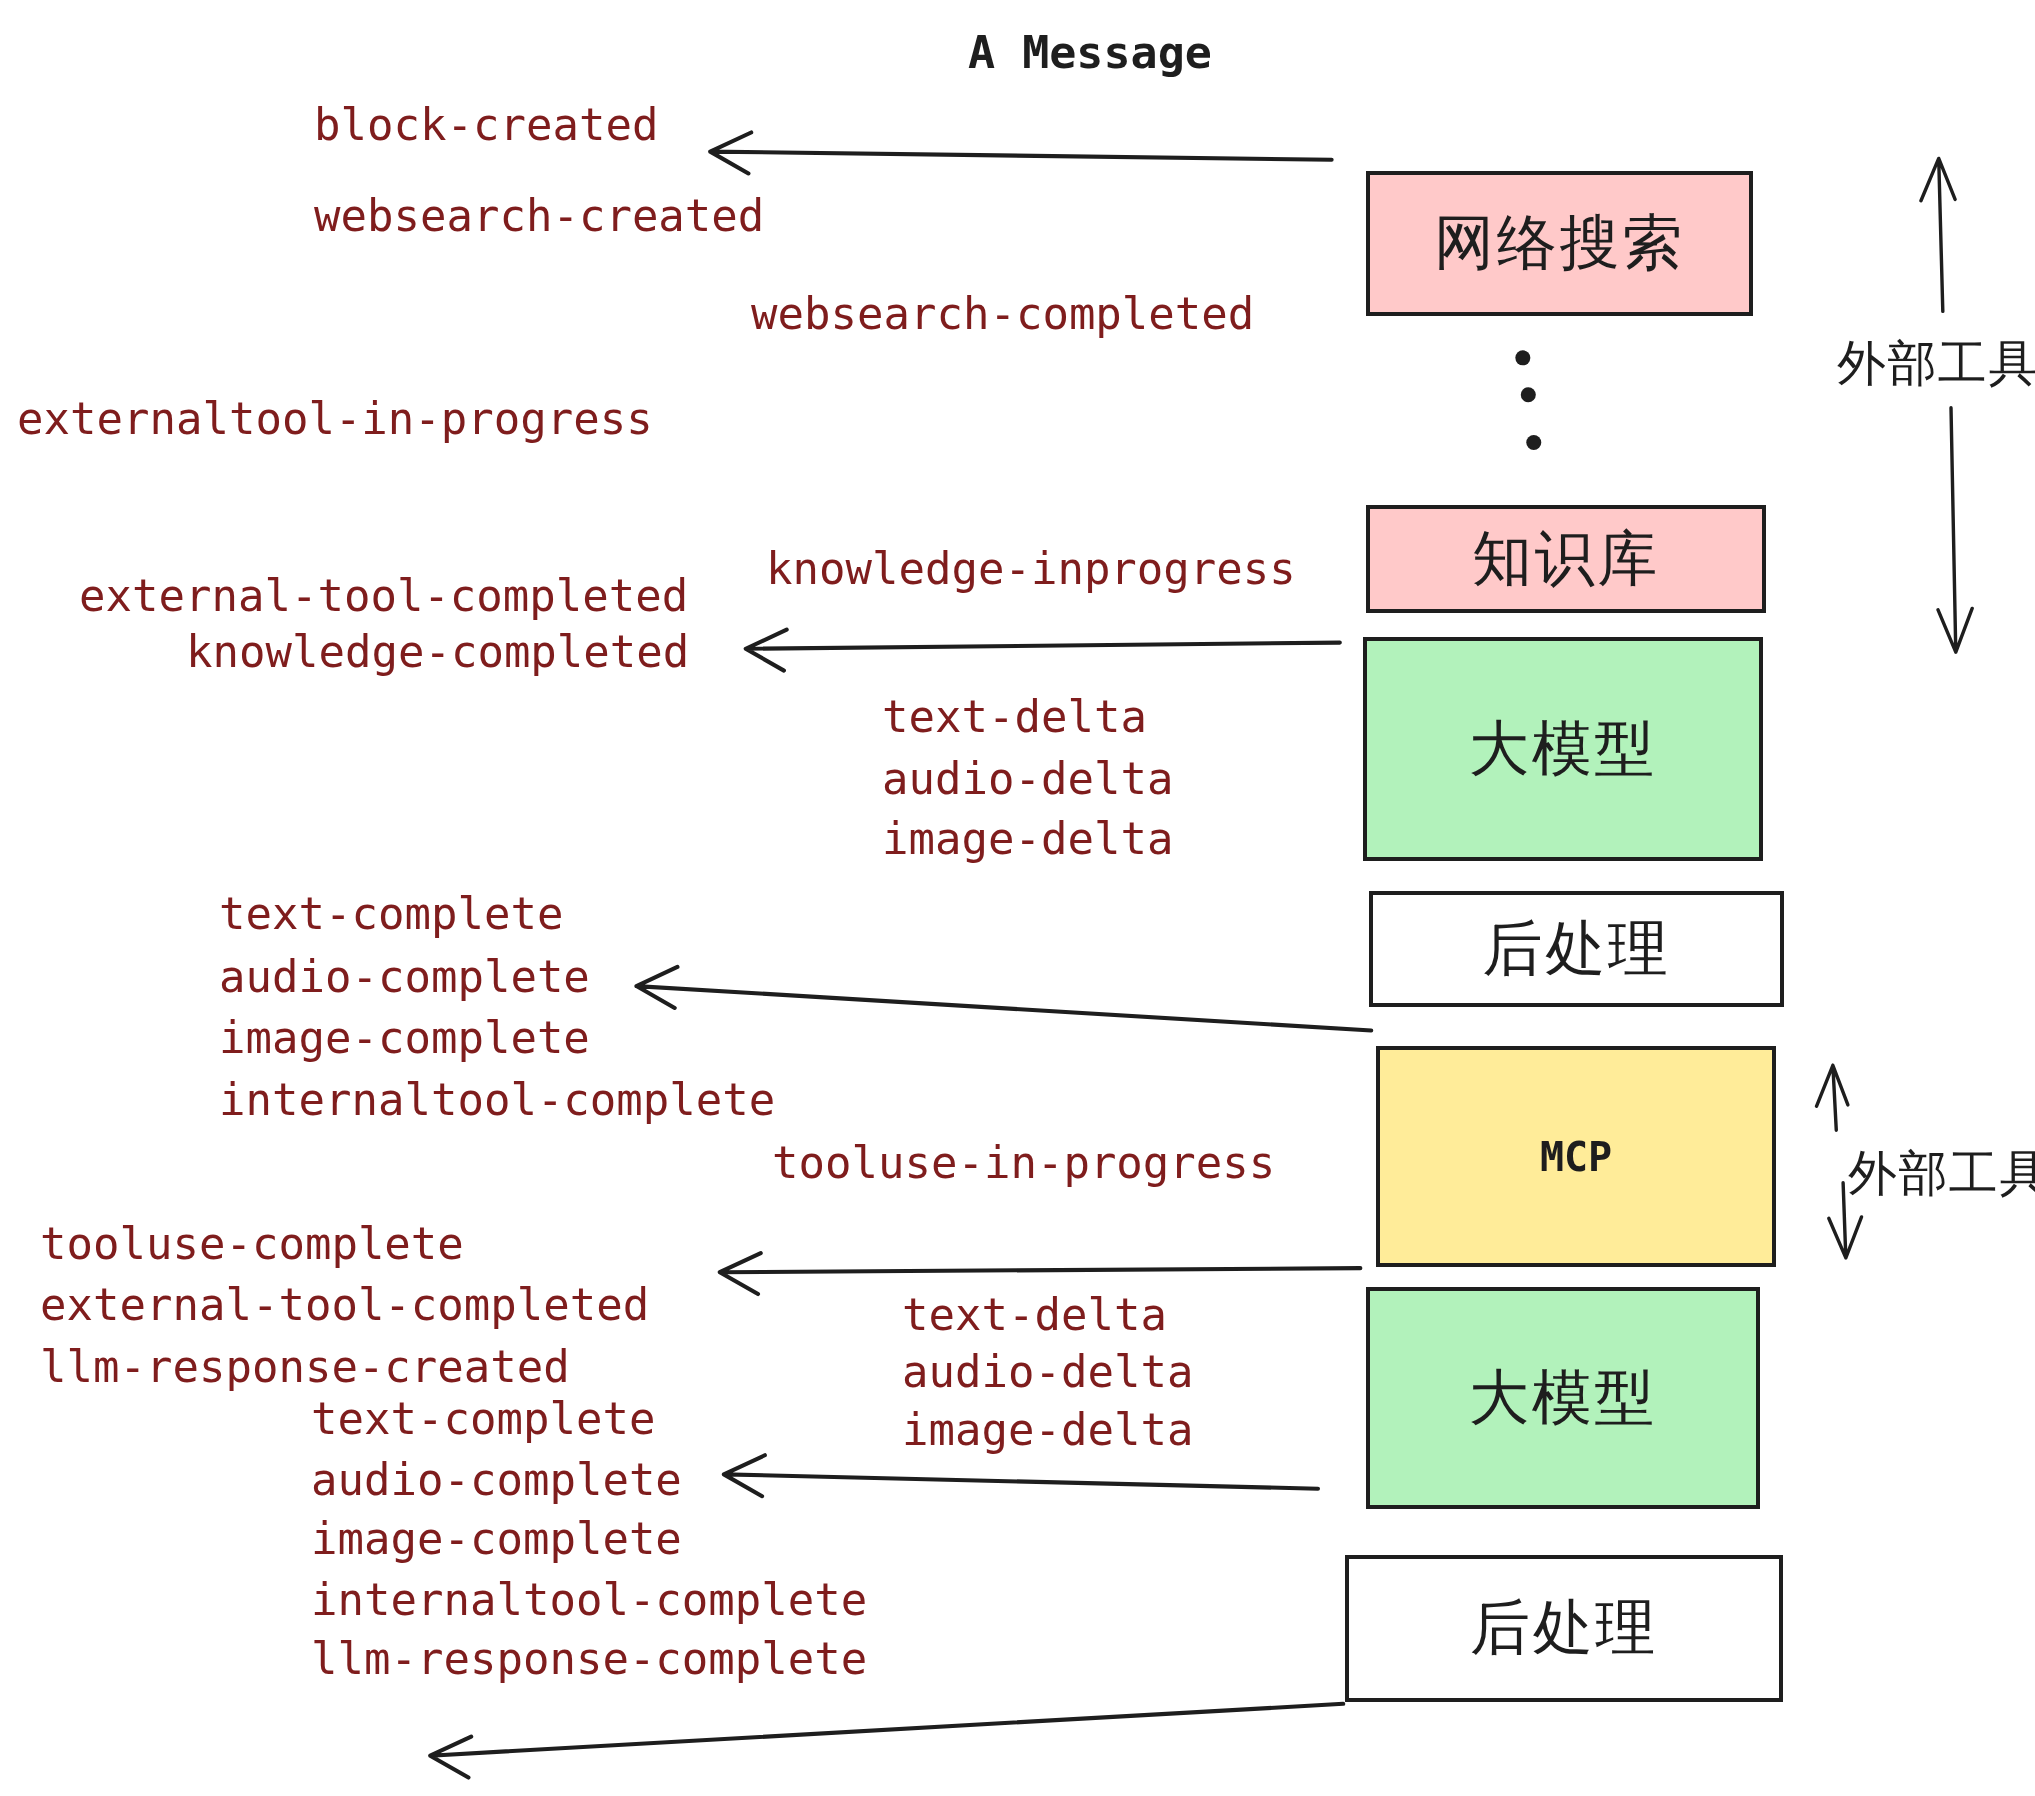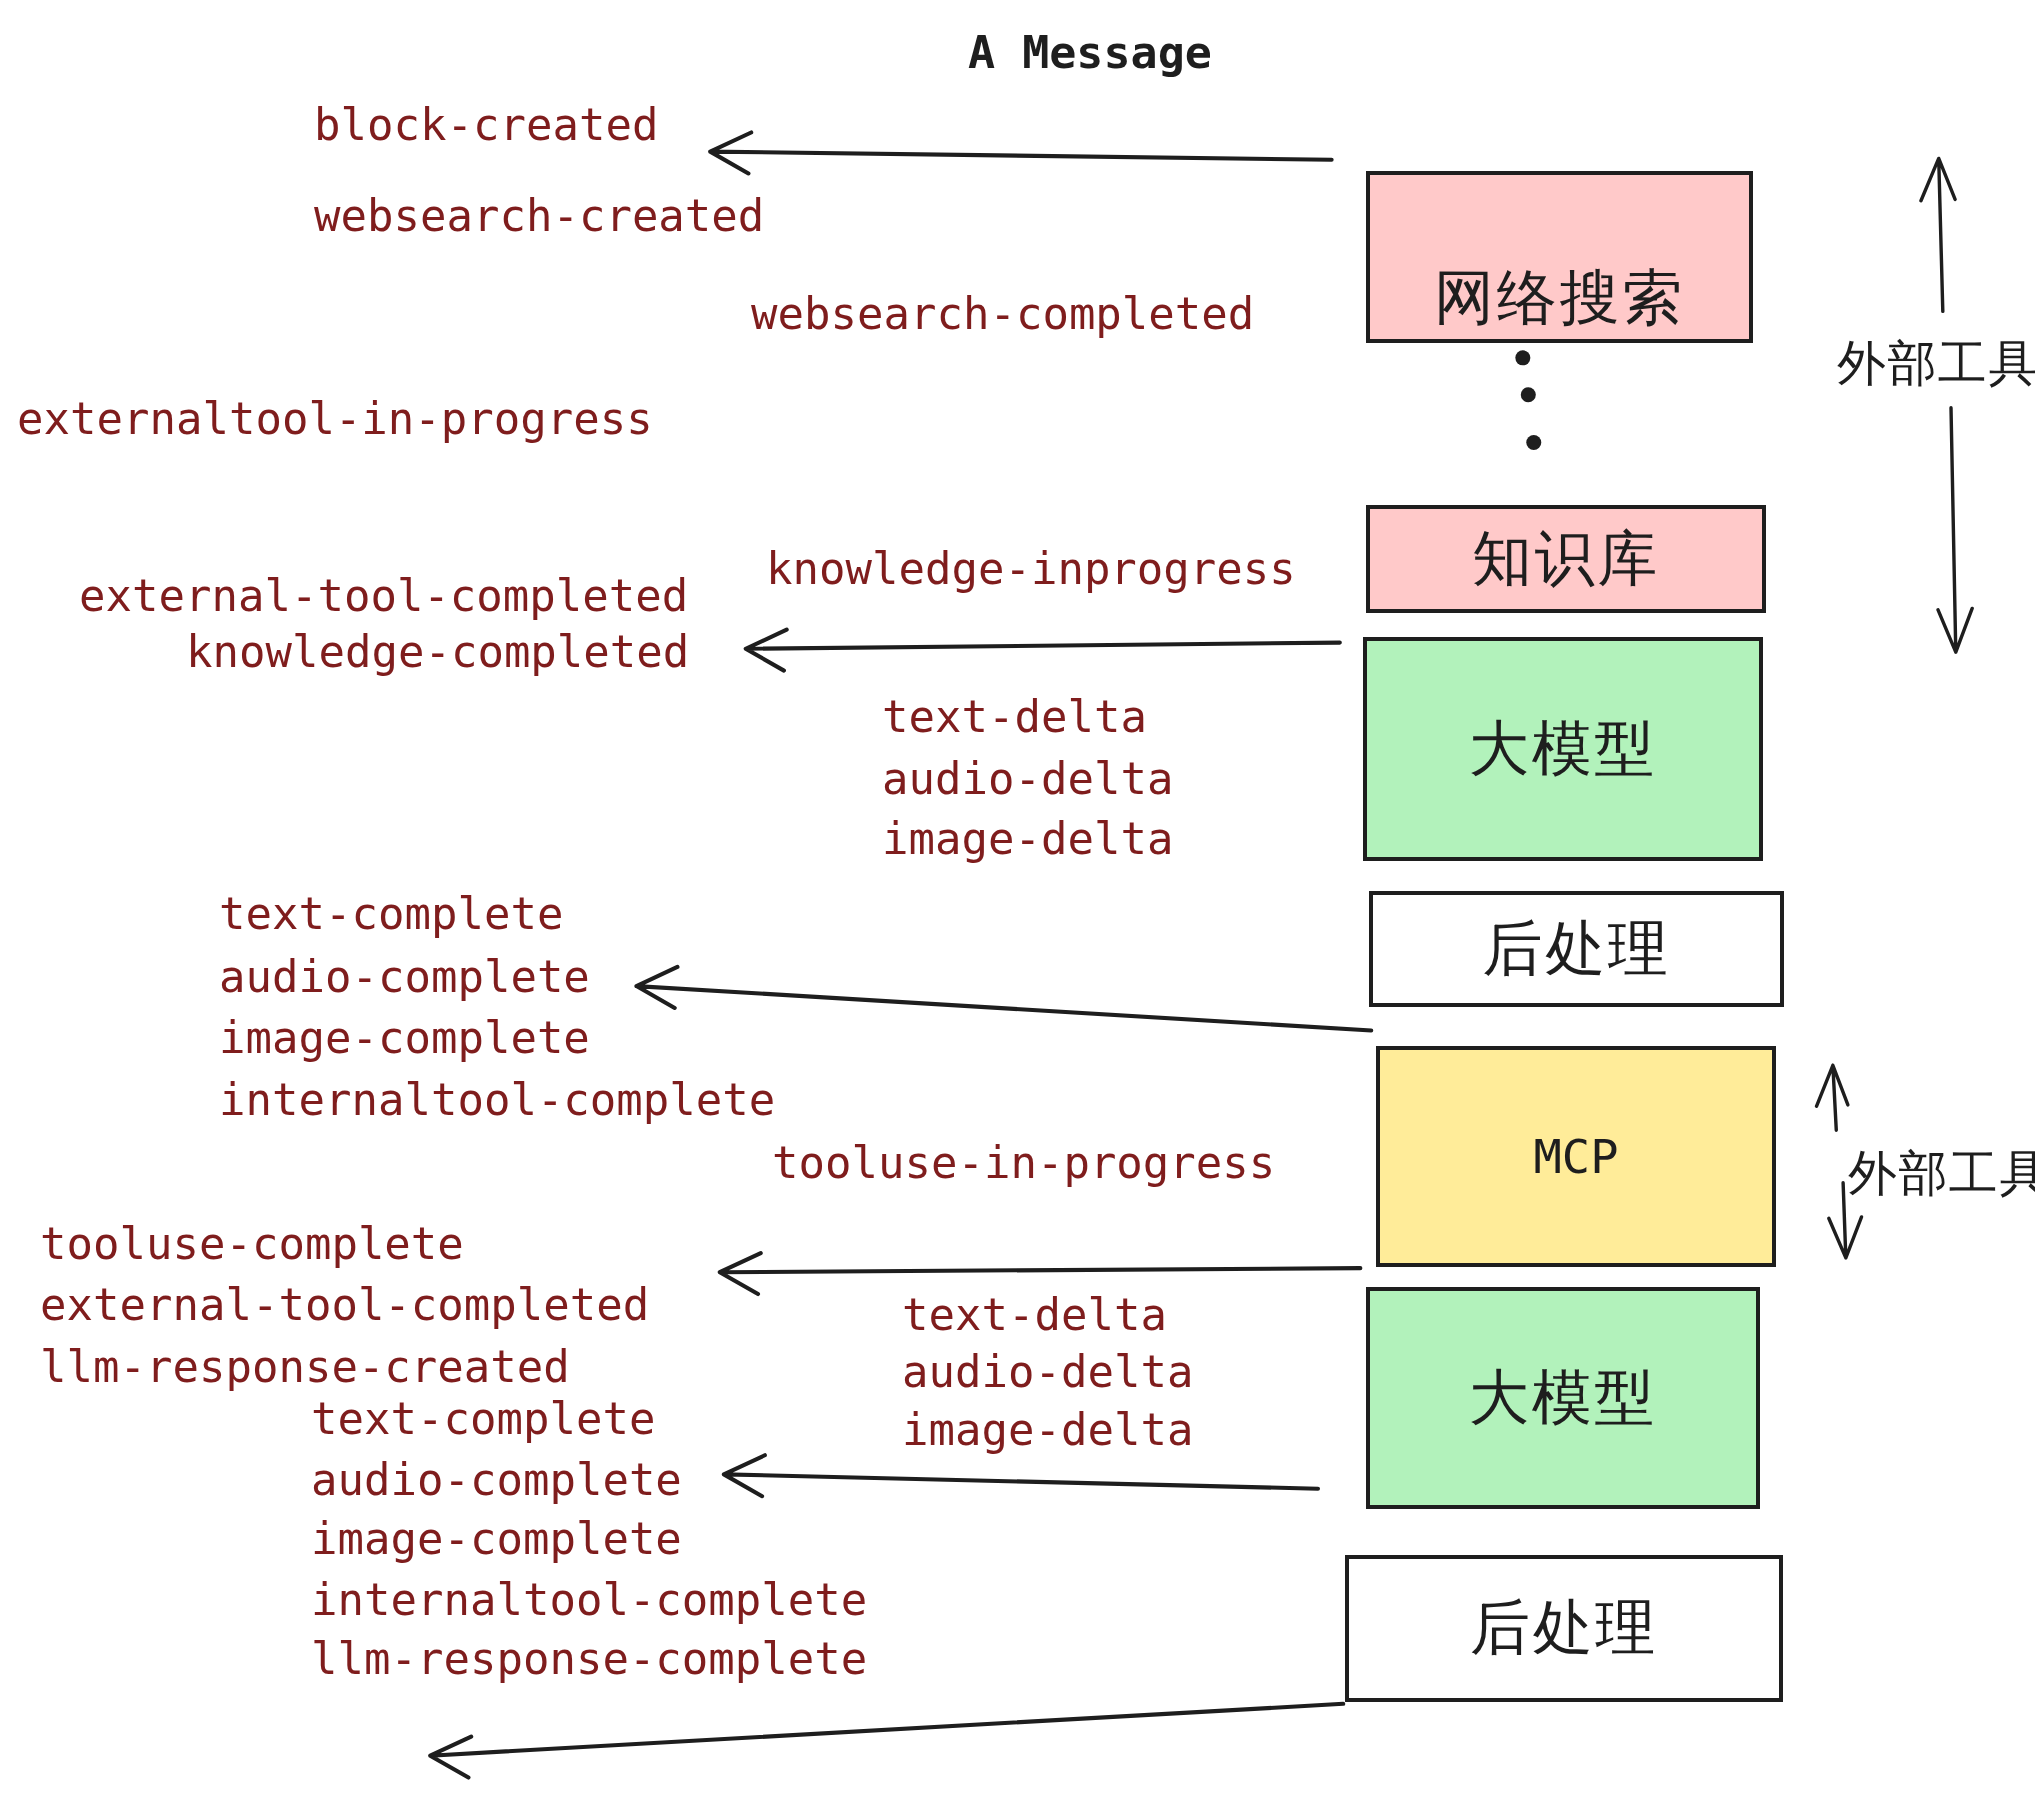--- a/index.html
+++ b/index.html
@@ -53,38 +53,38 @@
   <div class="evt" style="left:902px;top:1348px;">audio-delta</div>
   <div class="evt" style="left:902px;top:1406px;">image-delta</div>
 
   <div class="evt" style="left:311px;top:1395px;">text-complete</div>
   <div class="evt" style="left:311px;top:1456px;">audio-complete</div>
   <div class="evt" style="left:311px;top:1515px;">image-complete</div>
   <div class="evt" style="left:311px;top:1576px;">internaltool-complete</div>
   <div class="evt" style="left:311px;top:1635px;">llm-response-complete</div>
 
 
-  <div class="box cjk" style="left: 1366px; top: 171px; width: 387px; height: 172px; background: rgb(255, 201, 201); align-items: flex-end;">
+  <div class="box cjk" style="left: 1366px; top: 171px; width: 387px; height: 145px; background: rgb(255, 201, 201);">
     <span class="boxlabel">网络搜索</span>
   </div>
 
   <div class="box cjk" style="left: 1366px; top: 505px; width: 400px; height: 108px; background: rgb(255, 201, 201);">
     <span class="boxlabel">知识库</span>
   </div>
 
   <div class="box cjk" style="left: 1363px; top: 637px; width: 400px; height: 224px; background: rgb(178, 242, 187);">
     <span class="boxlabel">大模型</span>
   </div>
 
   <div class="box cjk" style="left: 1369px; top: 891px; width: 415px; height: 116px; background: rgb(255, 255, 255);">
     <span class="boxlabel">后处理</span>
   </div>
 
   <div class="box mono" style="left: 1376px; top: 1046px; width: 400px; height: 221px; background: rgb(255, 236, 153);">
-    <span style="font-size:47px;font-weight:normal;">MCP</span>
+    <span style="font-size:40px;font-weight:bold;">MCP</span>
   </div>
 
   <div class="box cjk" style="left: 1366px; top: 1287px; width: 394px; height: 222px; background: rgb(178, 242, 187);">
     <span class="boxlabel">大模型</span>
   </div>
 
   <div class="box cjk" style="left: 1345px; top: 1555px; width: 438px; height: 147px; background: rgb(255, 255, 255);">
     <span class="boxlabel">后处理</span>
   </div>
 

